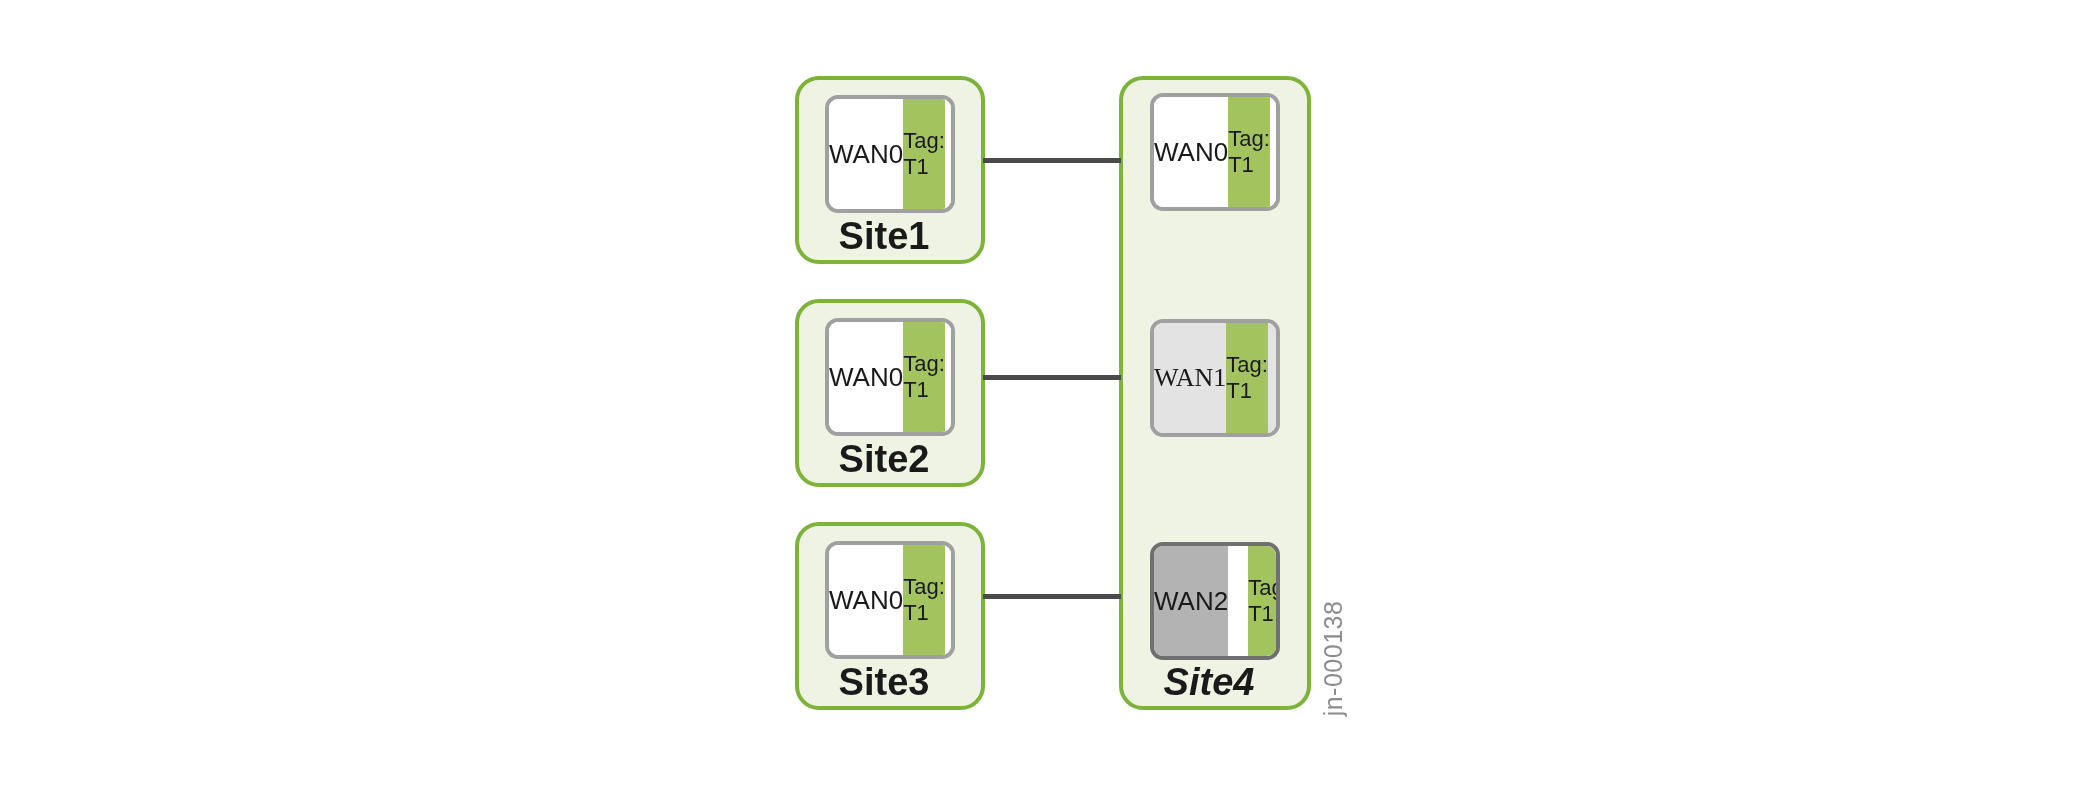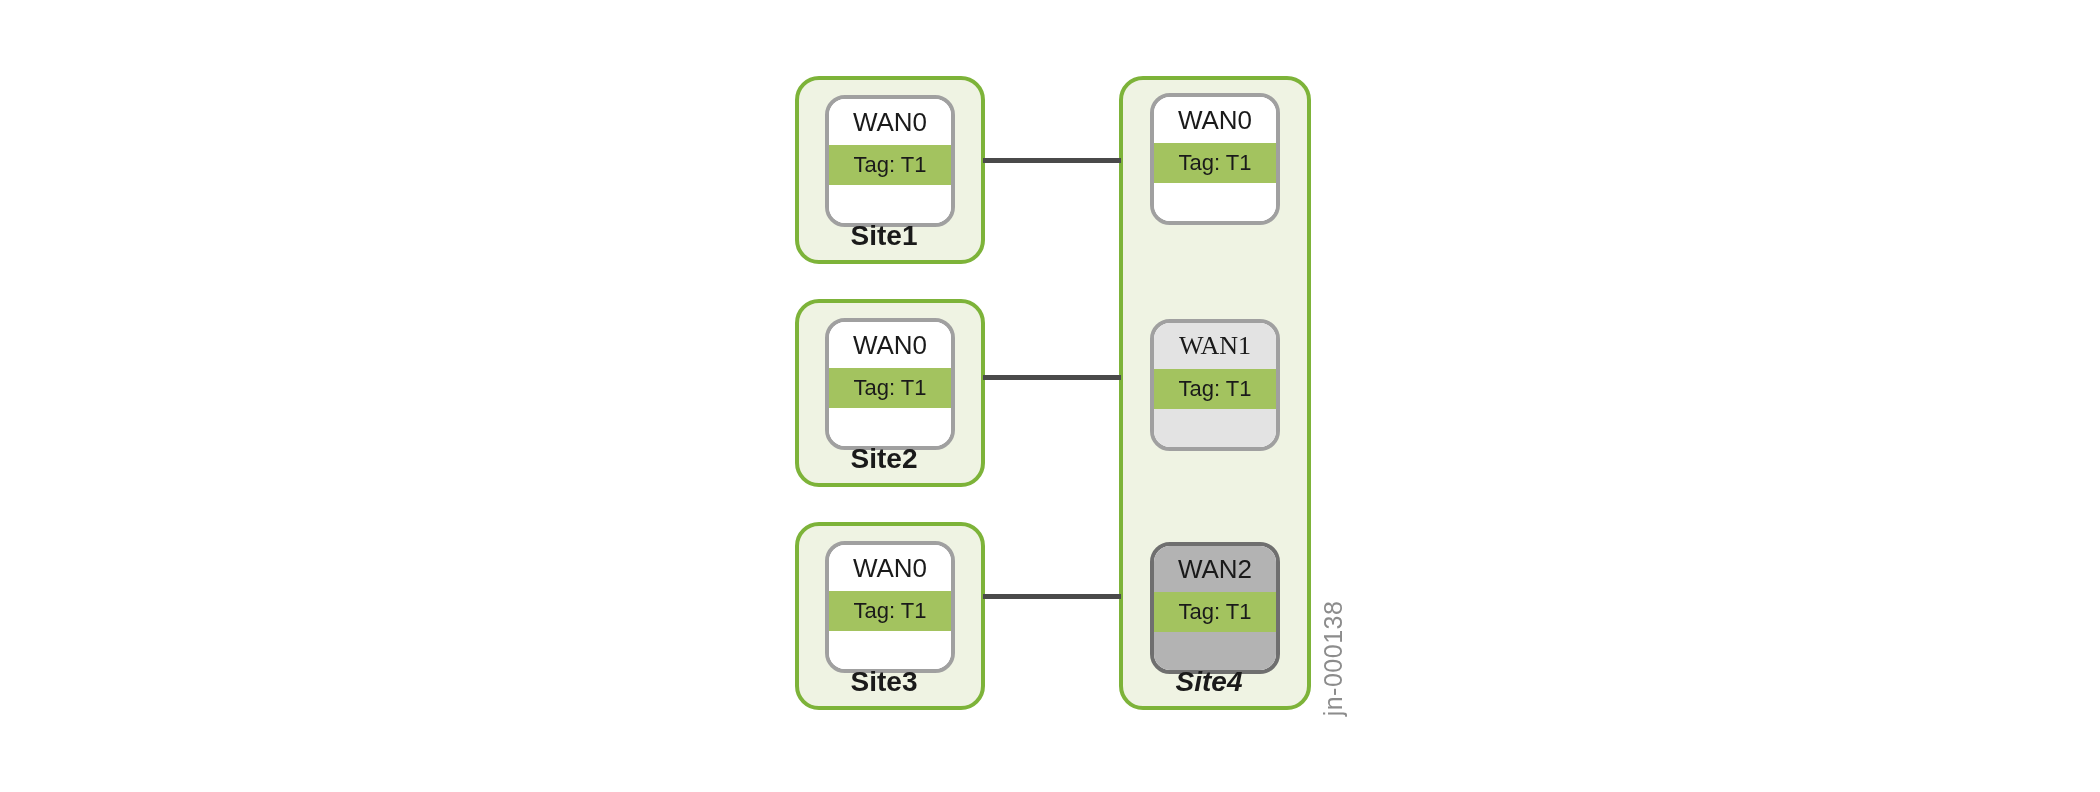--- a/index.html
+++ b/index.html
@@ -28,44 +28,44 @@
   .site-1 { left: 795px;  top: 76px;  width: 190px; height: 188px; }
   .site-2 { left: 795px;  top: 299px; width: 190px; height: 188px; }
   .site-3 { left: 795px;  top: 522px; width: 190px; height: 188px; }
   .site-4 { left: 1119px; top: 76px;  width: 192px; height: 634px; }
 
   .site-label {
     position: absolute;
     left: 0; right: 12px;
     text-align: center;
     font-weight: bold;
-    font-size: 28px;
+    font-size: 38px;
     line-height: 32px;
     color: var(--text, #1A1A1A);
   }
   .site-1 .site-label, .site-2 .site-label, .site-3 .site-label { top: 140px; }
   .site-4 .site-label { top: 586px; font-style: italic; }
 
   
   .wan {
     position: absolute;
     box-sizing: border-box;
-    width: 130px; height: 132px;
+    width: 130px; height: 118px;
     border: 4px solid var(--node-border, #A0A0A0);
-    border-radius: 20px;
+    border-radius: 13px;
     overflow: hidden;
     display: flex;
-    flex-direction: column;
+    flex-direction: row;
     background: var(--node-fill-white, #FFFFFF);
   }
   .site-1 .wan, .site-2 .wan, .site-3 .wan { left: 26px; top: 15px; }
   .site-4 .wan { left: 27px; }
   .site-4 .wan.row-0 { top: 13px;  }
   .site-4 .wan.row-1 { top: 239px; }
-  .site-4 .wan.row-2 { top: 462px; }
+  .site-4 .wan.row-2 { top: 462px; gap: 20px; }
 
   .wan-top {
     flex: 0 0 46px;
     display: flex;
     align-items: center;
     justify-content: center;
     font-size: 26px;
     background: var(--node-fill-white, #FFFFFF);
   }
   .wan-tag {

